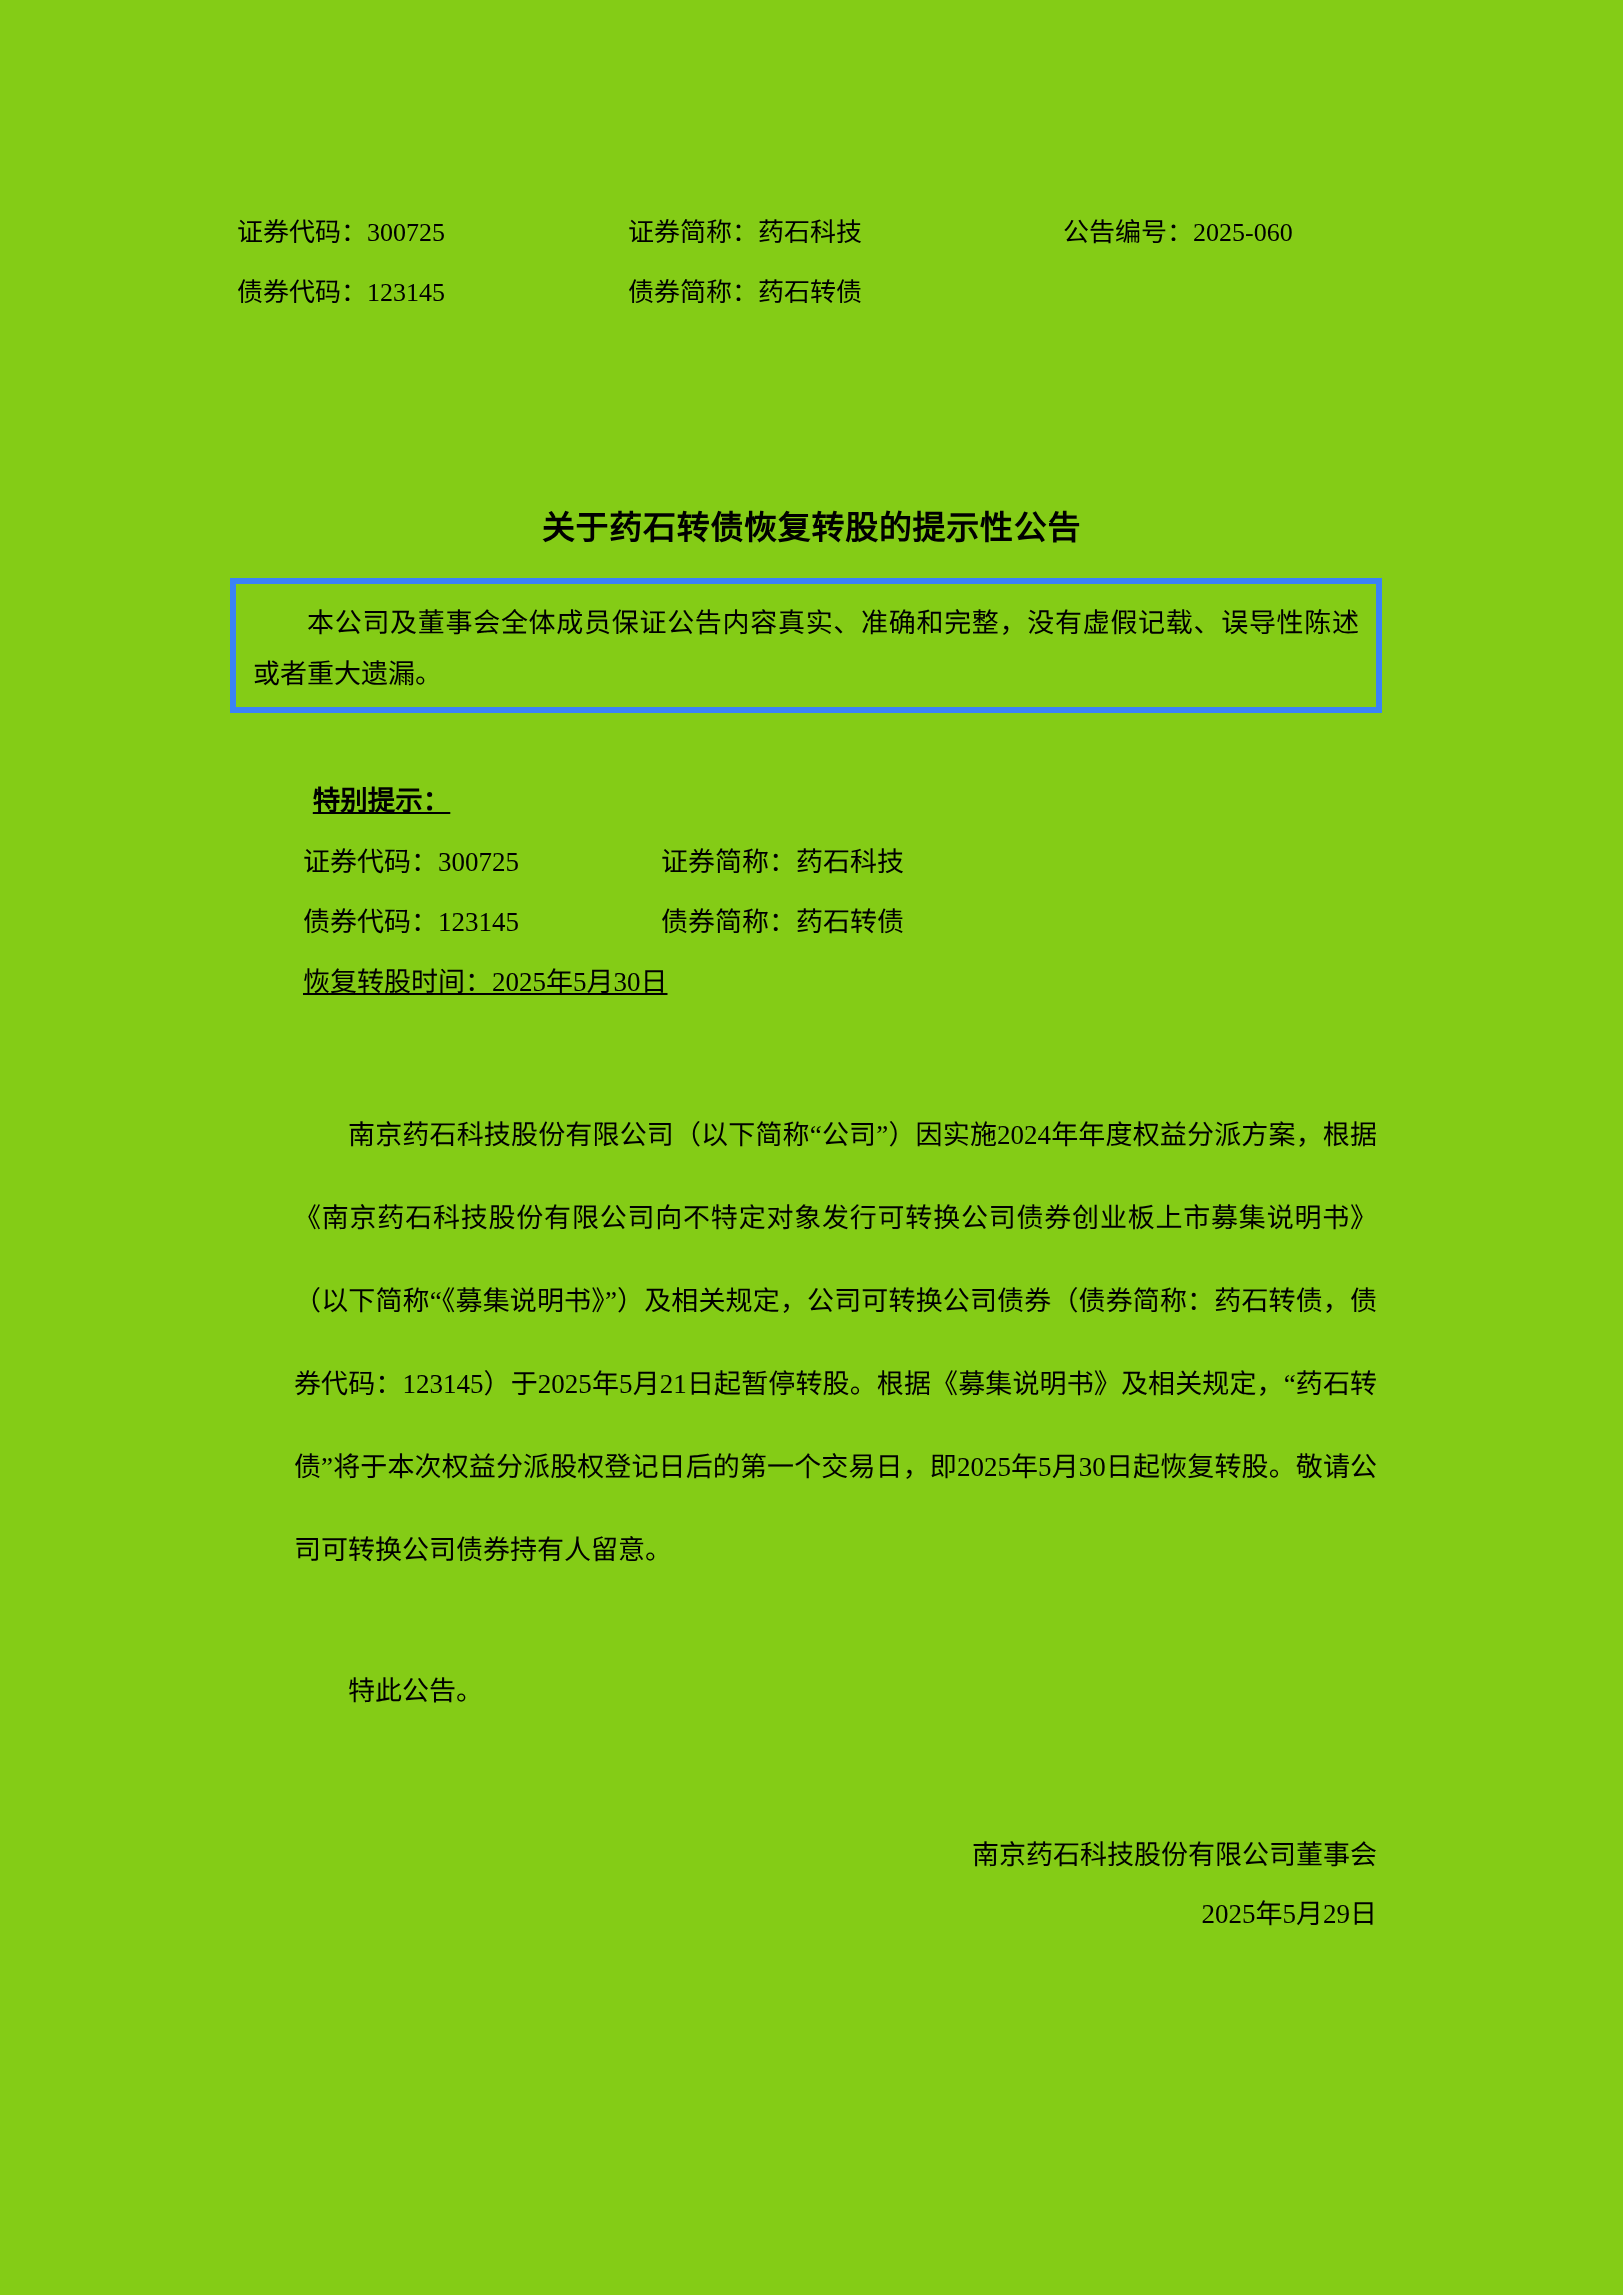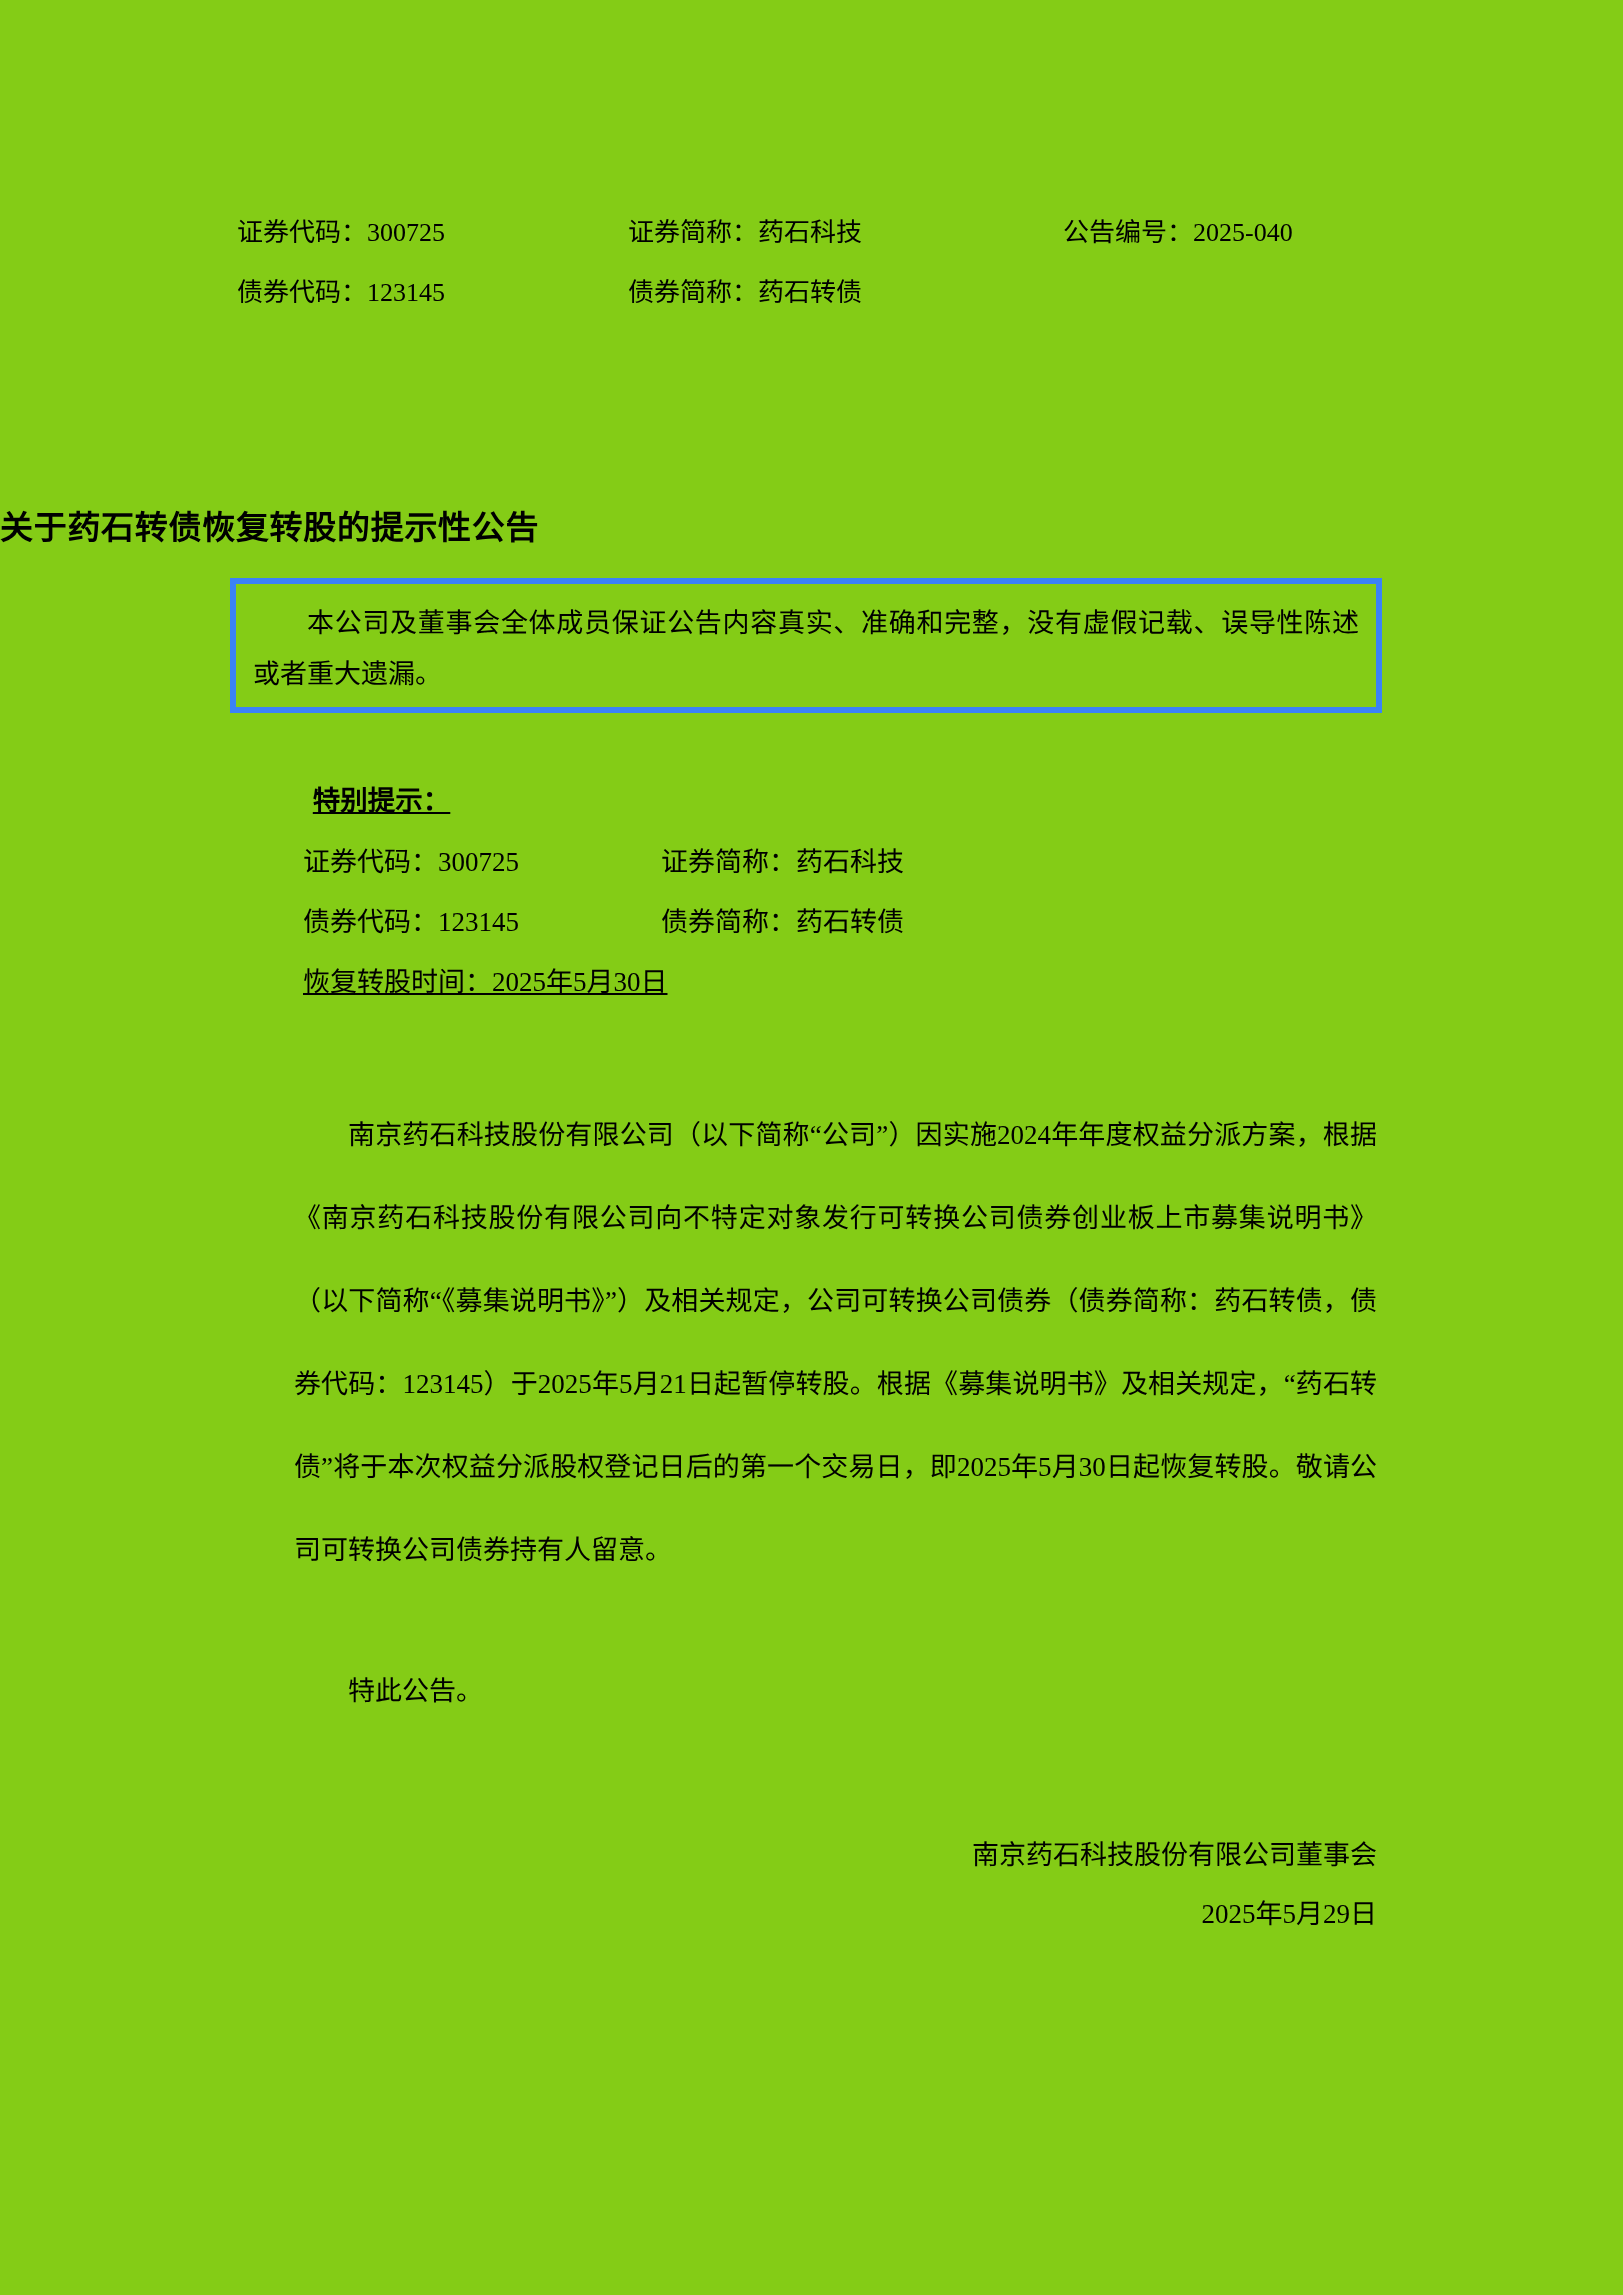--- a/index.html
+++ b/index.html
@@ -49,20 +49,21 @@
     font-size: 34px;
     font-weight: bold;
     letter-spacing: 0.7px;
     font-family: "Liberation Sans", "DejaVu Sans", sans-serif;
   }
   .doc-subtitle {
     position: absolute;
     left: 0;
     top: 501px;
     width: 1623px;
+    text-align: center;
     font-size: 33px;
     font-weight: bold;
     letter-spacing: 0.7px;
     font-family: "Liberation Sans", "DejaVu Sans", sans-serif;
   }
 
   
   .disclaimer-box {
     position: absolute;
     left: 230px;
@@ -145,21 +146,21 @@
 </style>
 </head>
 <body>
 
 <div class="page">
 
   <div class="header-block">
     <div class="header-row">
       <span class="hcol-1">证券代码：300725</span>
       <span class="hcol-2">证券简称：药石科技</span>
-      <span class="hcol-3">公告编号：2025-040</span>
+      <span class="hcol-3">公告编号：2025-060</span>
     </div>
     <div class="header-row">
       <span class="hcol-1">债券代码：123145</span>
       <span class="hcol-2">债券简称：药石转债</span>
       <span class="hcol-3"></span>
     </div>
   </div>
 
   <div class="doc-subtitle">关于药石转债恢复转股的提示性公告</div>
 

